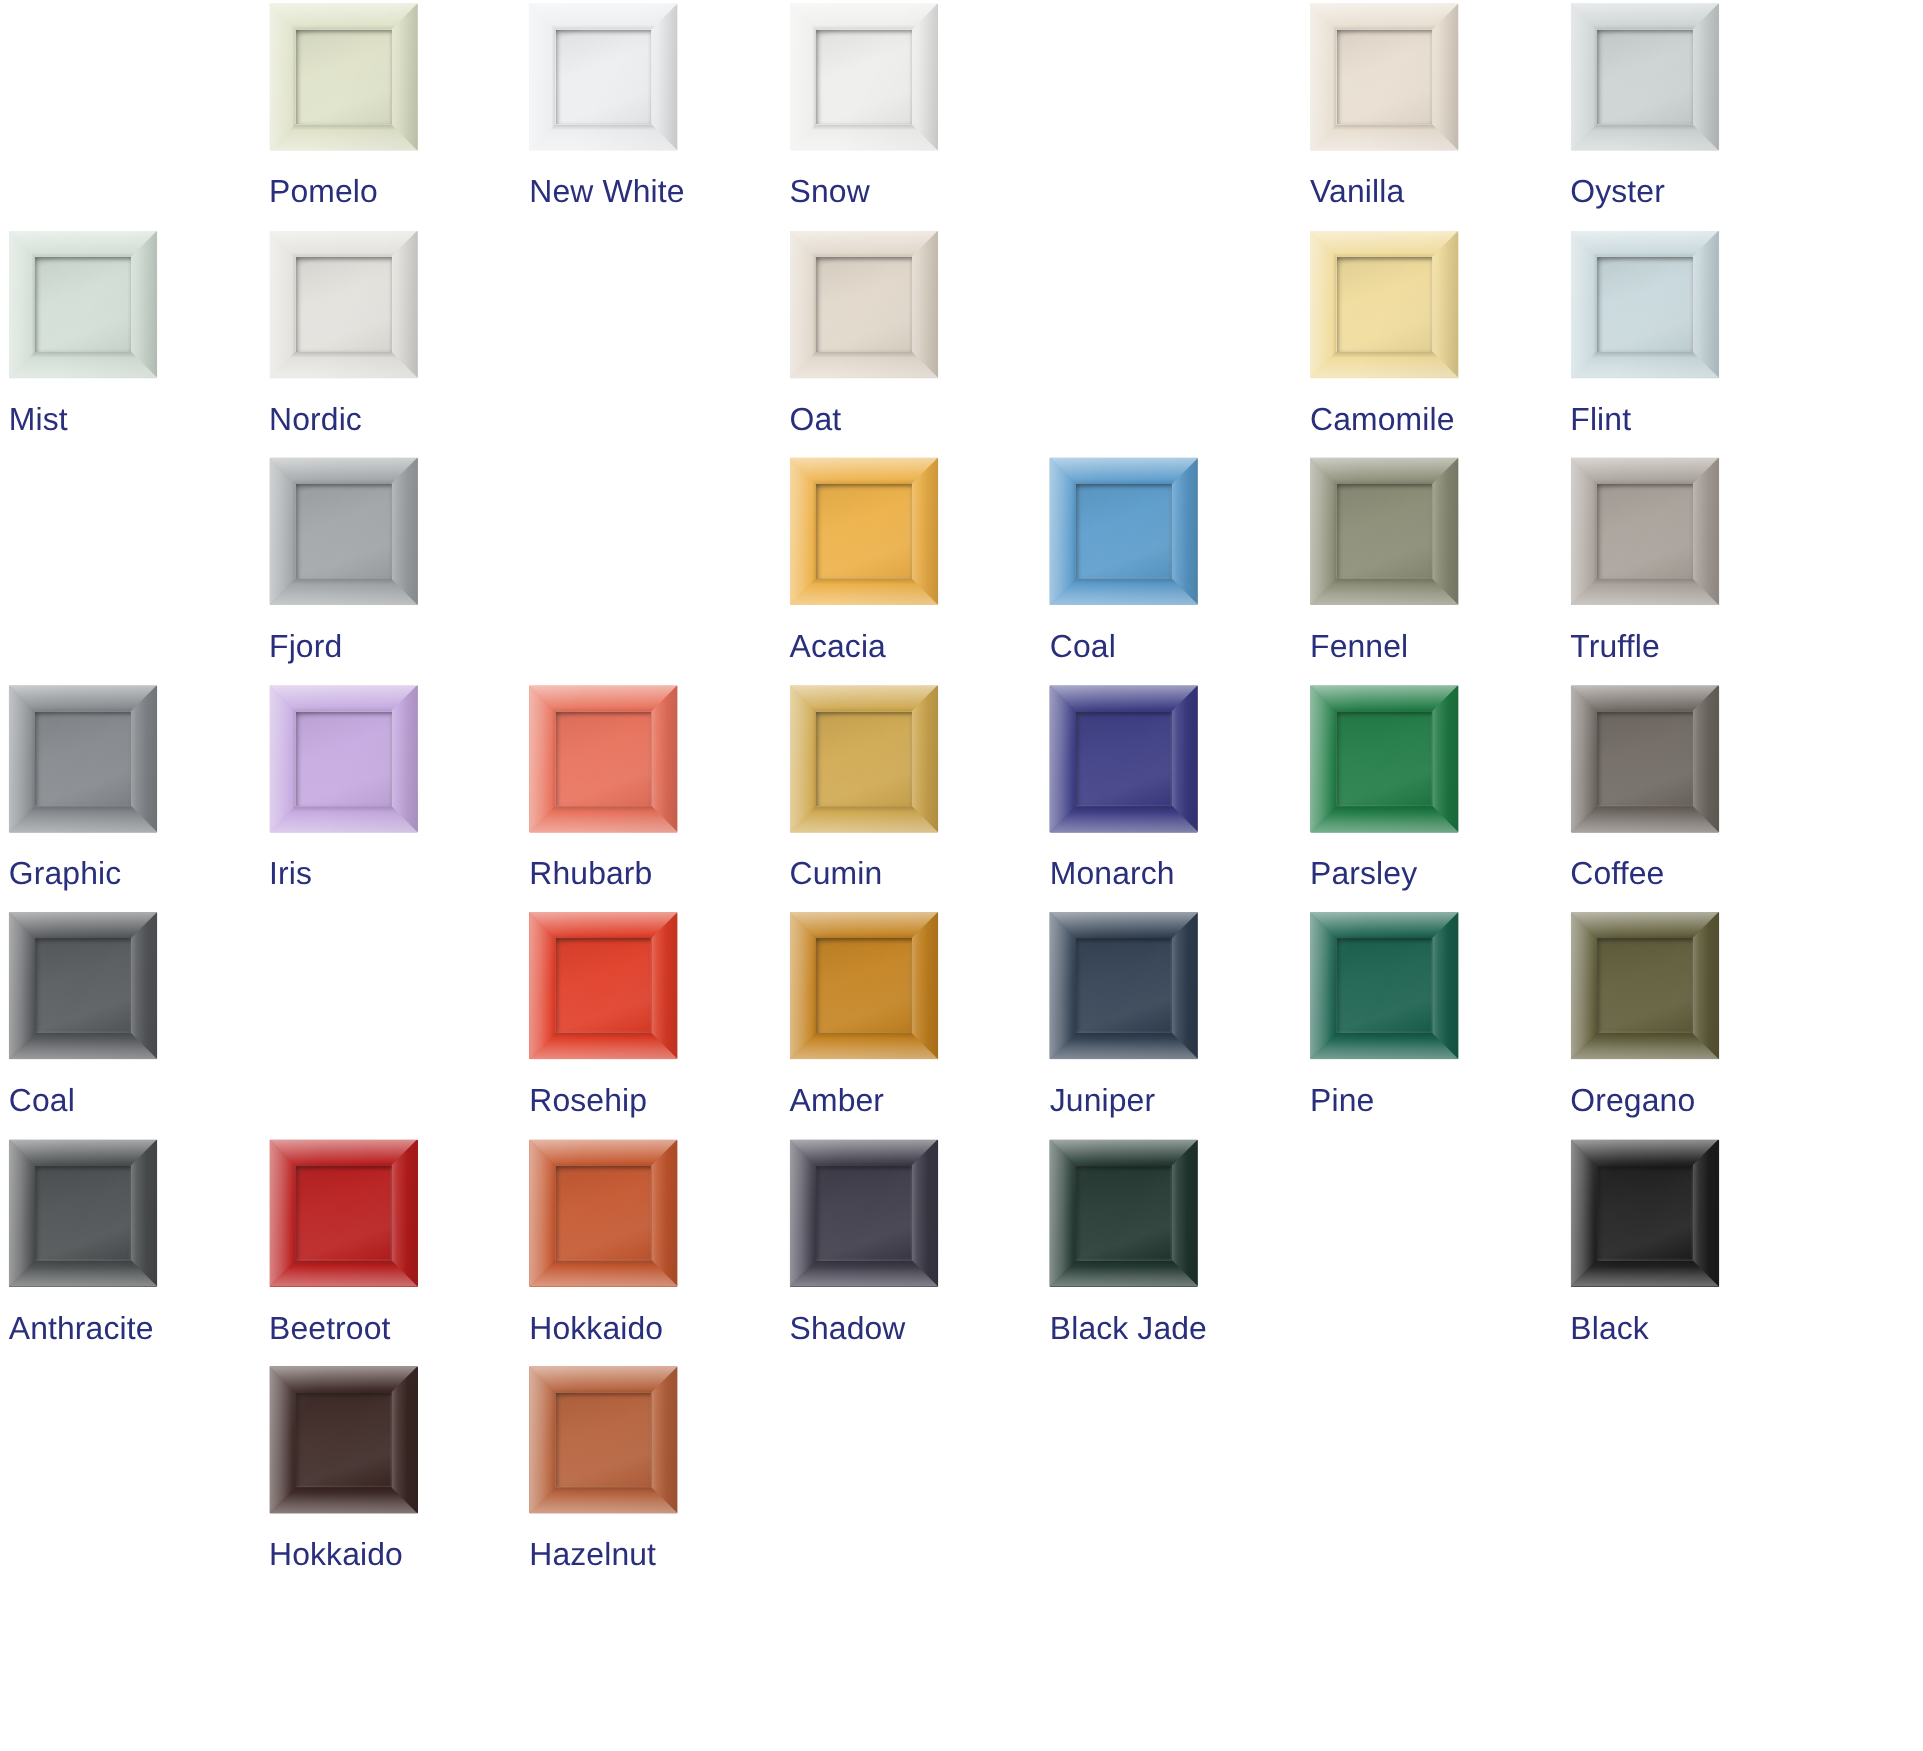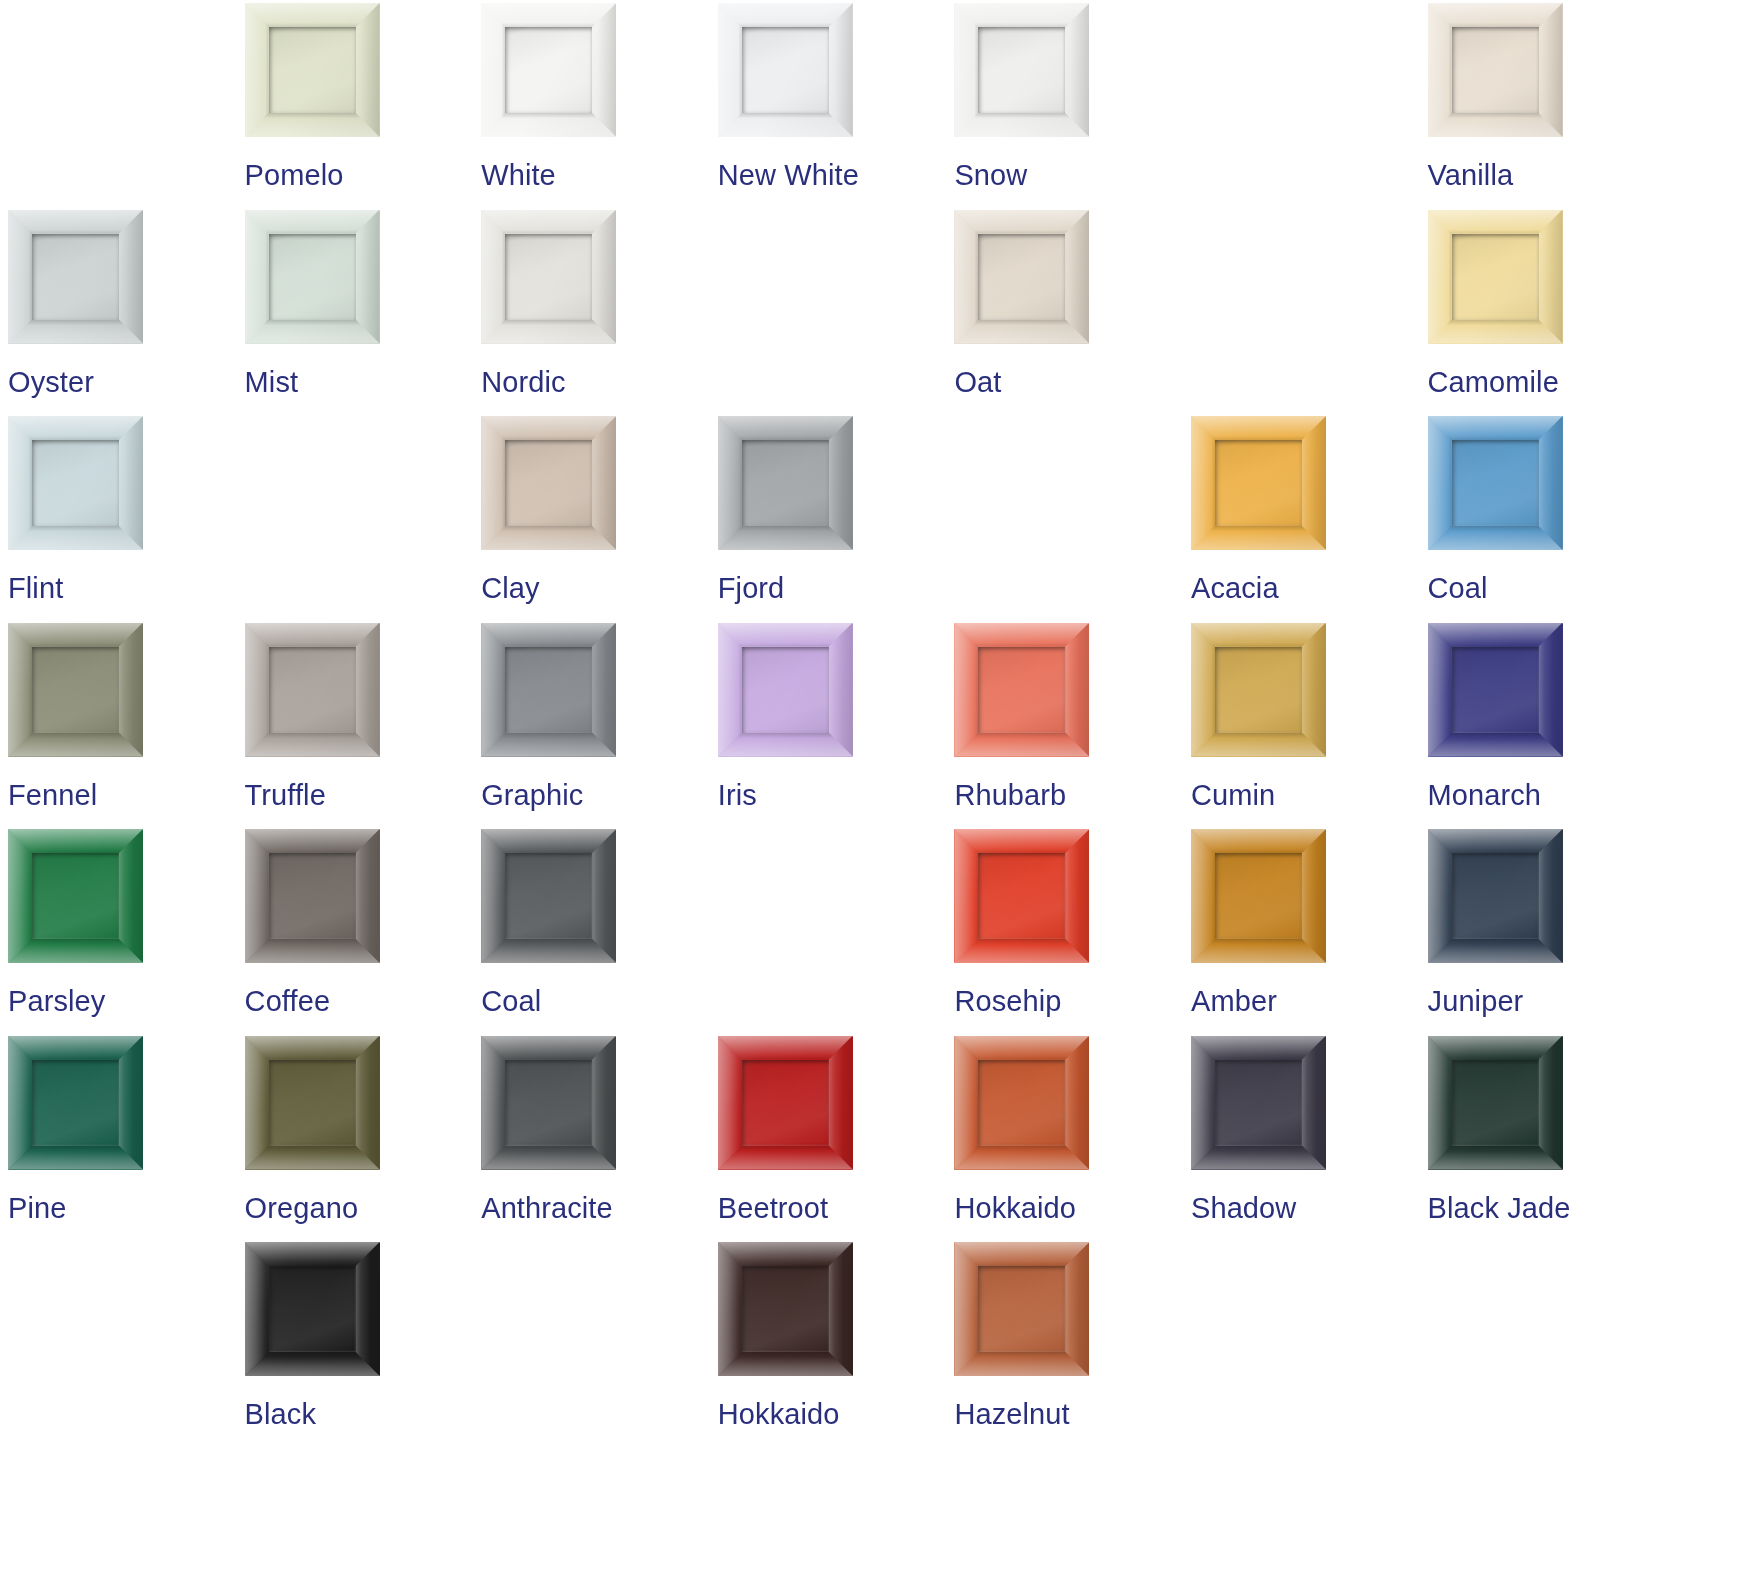--- a/index.html
+++ b/index.html
@@ -149,32 +149,20 @@
         <div class="bevel-top"></div>
         <div class="bevel-left"></div>
         <div class="bevel-right"></div>
         <div class="bevel-bottom"></div>
         <div class="chip-inner" style="--base: #dfe2c8;"></div>
         <div class="chip-sheen"></div>
       </div>
       <div class="swatch-label">Pomelo</div>
     </div>
     <div class="swatch-cell">
-      <div class="swatch-chip" style="--base: #f3f3f1;">
-        <div class="chip-frame"></div>
-        <div class="bevel-top"></div>
-        <div class="bevel-left"></div>
-        <div class="bevel-right"></div>
-        <div class="bevel-bottom"></div>
-        <div class="chip-inner" style="--base: #f3f3f1;"></div>
-        <div class="chip-sheen"></div>
-      </div>
-      <div class="swatch-label">White</div>
-    </div>
-    <div class="swatch-cell">
       <div class="swatch-chip" style="--base: #eceef0;">
         <div class="chip-frame"></div>
         <div class="bevel-top"></div>
         <div class="bevel-left"></div>
         <div class="bevel-right"></div>
         <div class="bevel-bottom"></div>
         <div class="chip-inner" style="--base: #eceef0;"></div>
         <div class="chip-sheen"></div>
       </div>
       <div class="swatch-label">New White</div>
@@ -273,32 +261,20 @@
         <div class="bevel-left"></div>
         <div class="bevel-right"></div>
         <div class="bevel-bottom"></div>
         <div class="chip-inner" style="--base: #c8d8dc;"></div>
         <div class="chip-sheen"></div>
       </div>
       <div class="swatch-label">Flint</div>
     </div>
     <div class="swatch-cell is-empty"></div>
     <div class="swatch-cell">
-      <div class="swatch-chip" style="--base: #cfbfb0;">
-        <div class="chip-frame"></div>
-        <div class="bevel-top"></div>
-        <div class="bevel-left"></div>
-        <div class="bevel-right"></div>
-        <div class="bevel-bottom"></div>
-        <div class="chip-inner" style="--base: #cfbfb0;"></div>
-        <div class="chip-sheen"></div>
-      </div>
-      <div class="swatch-label">Clay</div>
-    </div>
-    <div class="swatch-cell">
       <div class="swatch-chip" style="--base: #a0a4a7;">
         <div class="chip-frame"></div>
         <div class="bevel-top"></div>
         <div class="bevel-left"></div>
         <div class="bevel-right"></div>
         <div class="bevel-bottom"></div>
         <div class="chip-inner" style="--base: #a0a4a7;"></div>
         <div class="chip-sheen"></div>
       </div>
       <div class="swatch-label">Fjord</div>

